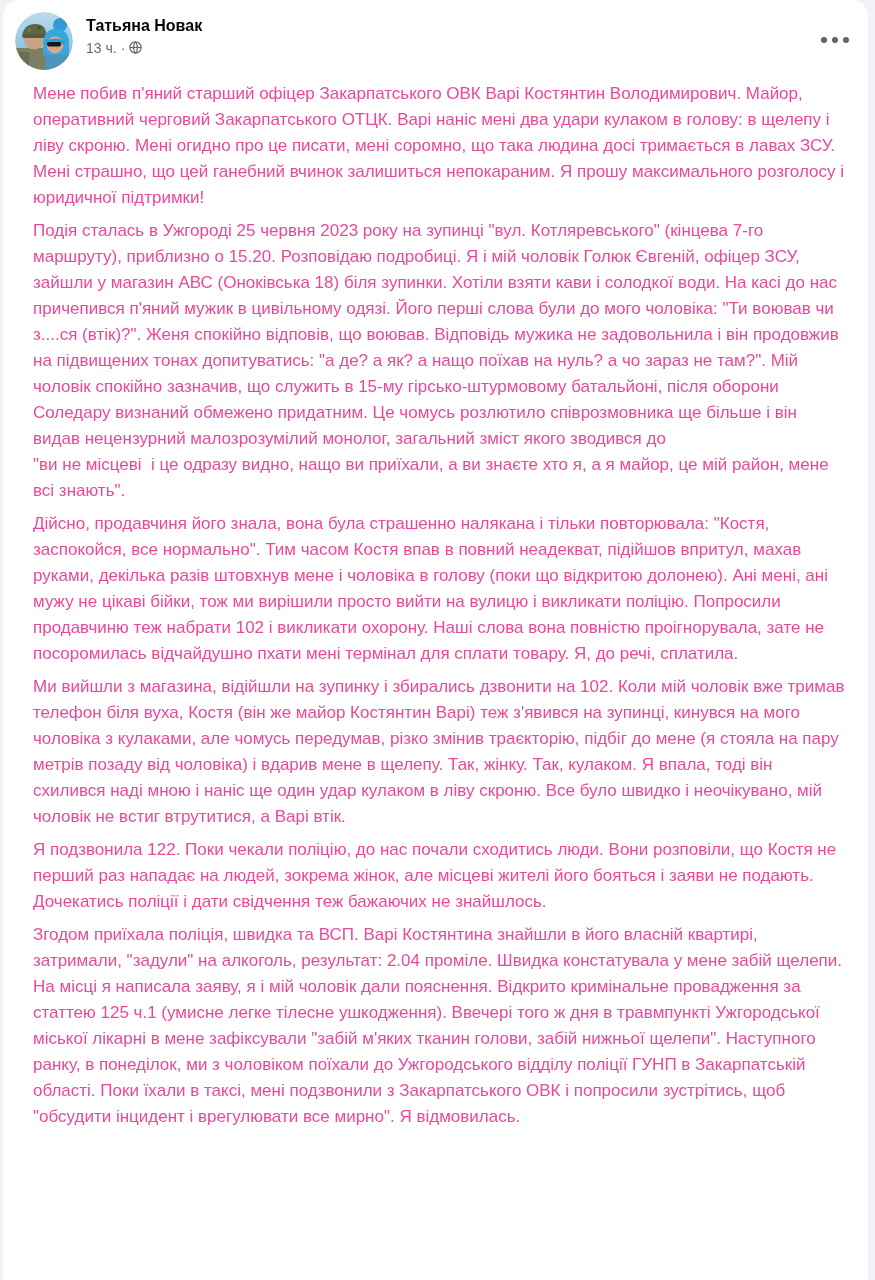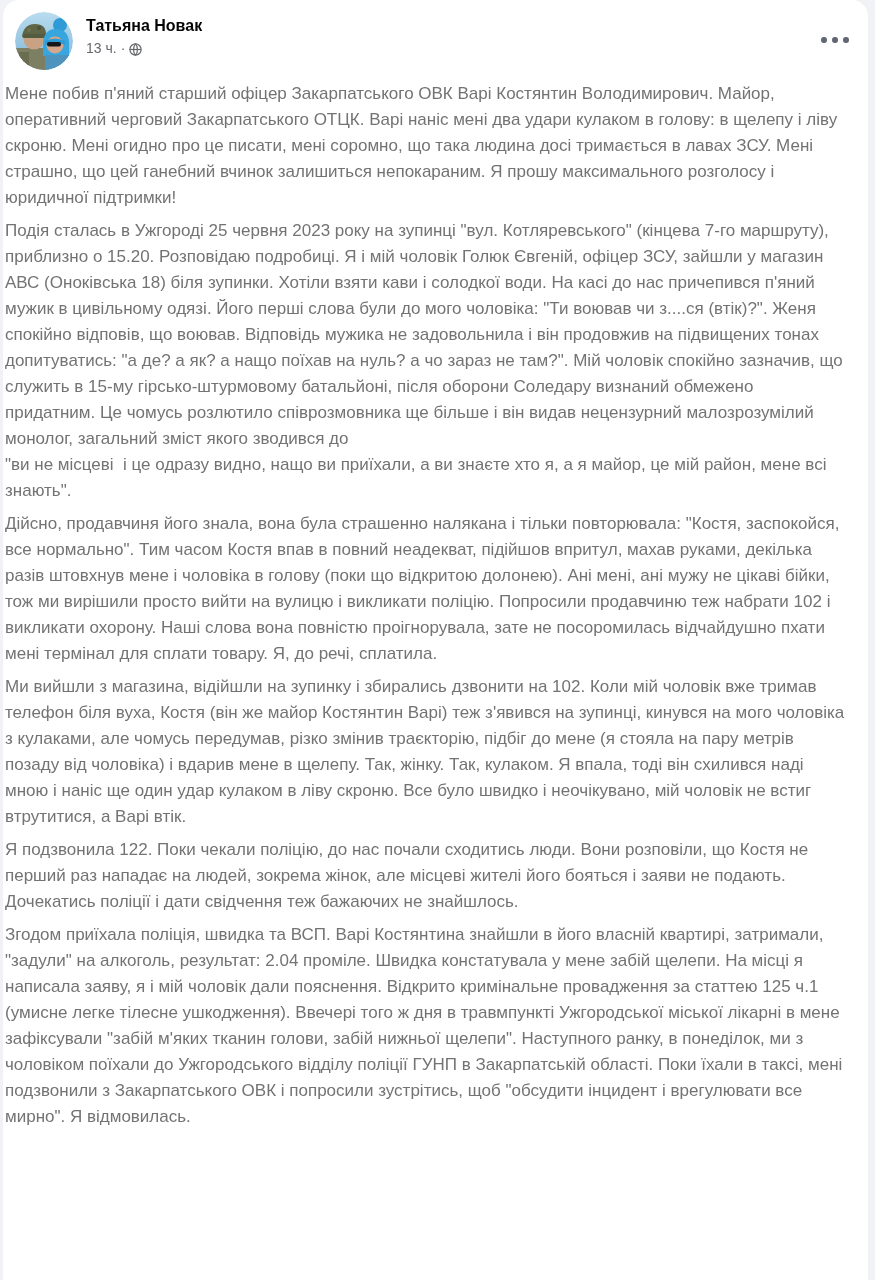--- a/index.html
+++ b/index.html
@@ -48,21 +48,21 @@
   }
   .author-name {
     font-size: 16px;
     font-weight: 700;
     color: #050505;
     line-height: 21px;
     cursor: pointer;
   }
   .post-meta {
     display: flex;
-    align-items: flex-end;
+    align-items: flex-start;
     margin-top: 4px;
     font-size: 14px;
     color: #65676b;
     line-height: 16px;
   }
   .post-meta .sep {
     margin: 0 4px;
   }
   .globe-icon {
     display: inline-flex;
@@ -84,24 +84,24 @@
     cursor: pointer;
   }
   .menu-button .dot {
     width: 6.5px;
     height: 6.5px;
     border-radius: 50%;
     background: #606770;
   }
   .post-body {
     margin-top: 11px;
-    padding: 0 20px 0 2px;
+    padding: 0 20px 0 30px;
     font-size: 17px;
     line-height: 26px;
-    color: #737373;
+    color: #ec4899;
   }
   .post-body p {
     margin: 7px 0 0 0;
     white-space: pre-wrap;
   }
   .post-body p:first-child {
     margin-top: 0;
   }
 </style>
 </head>

